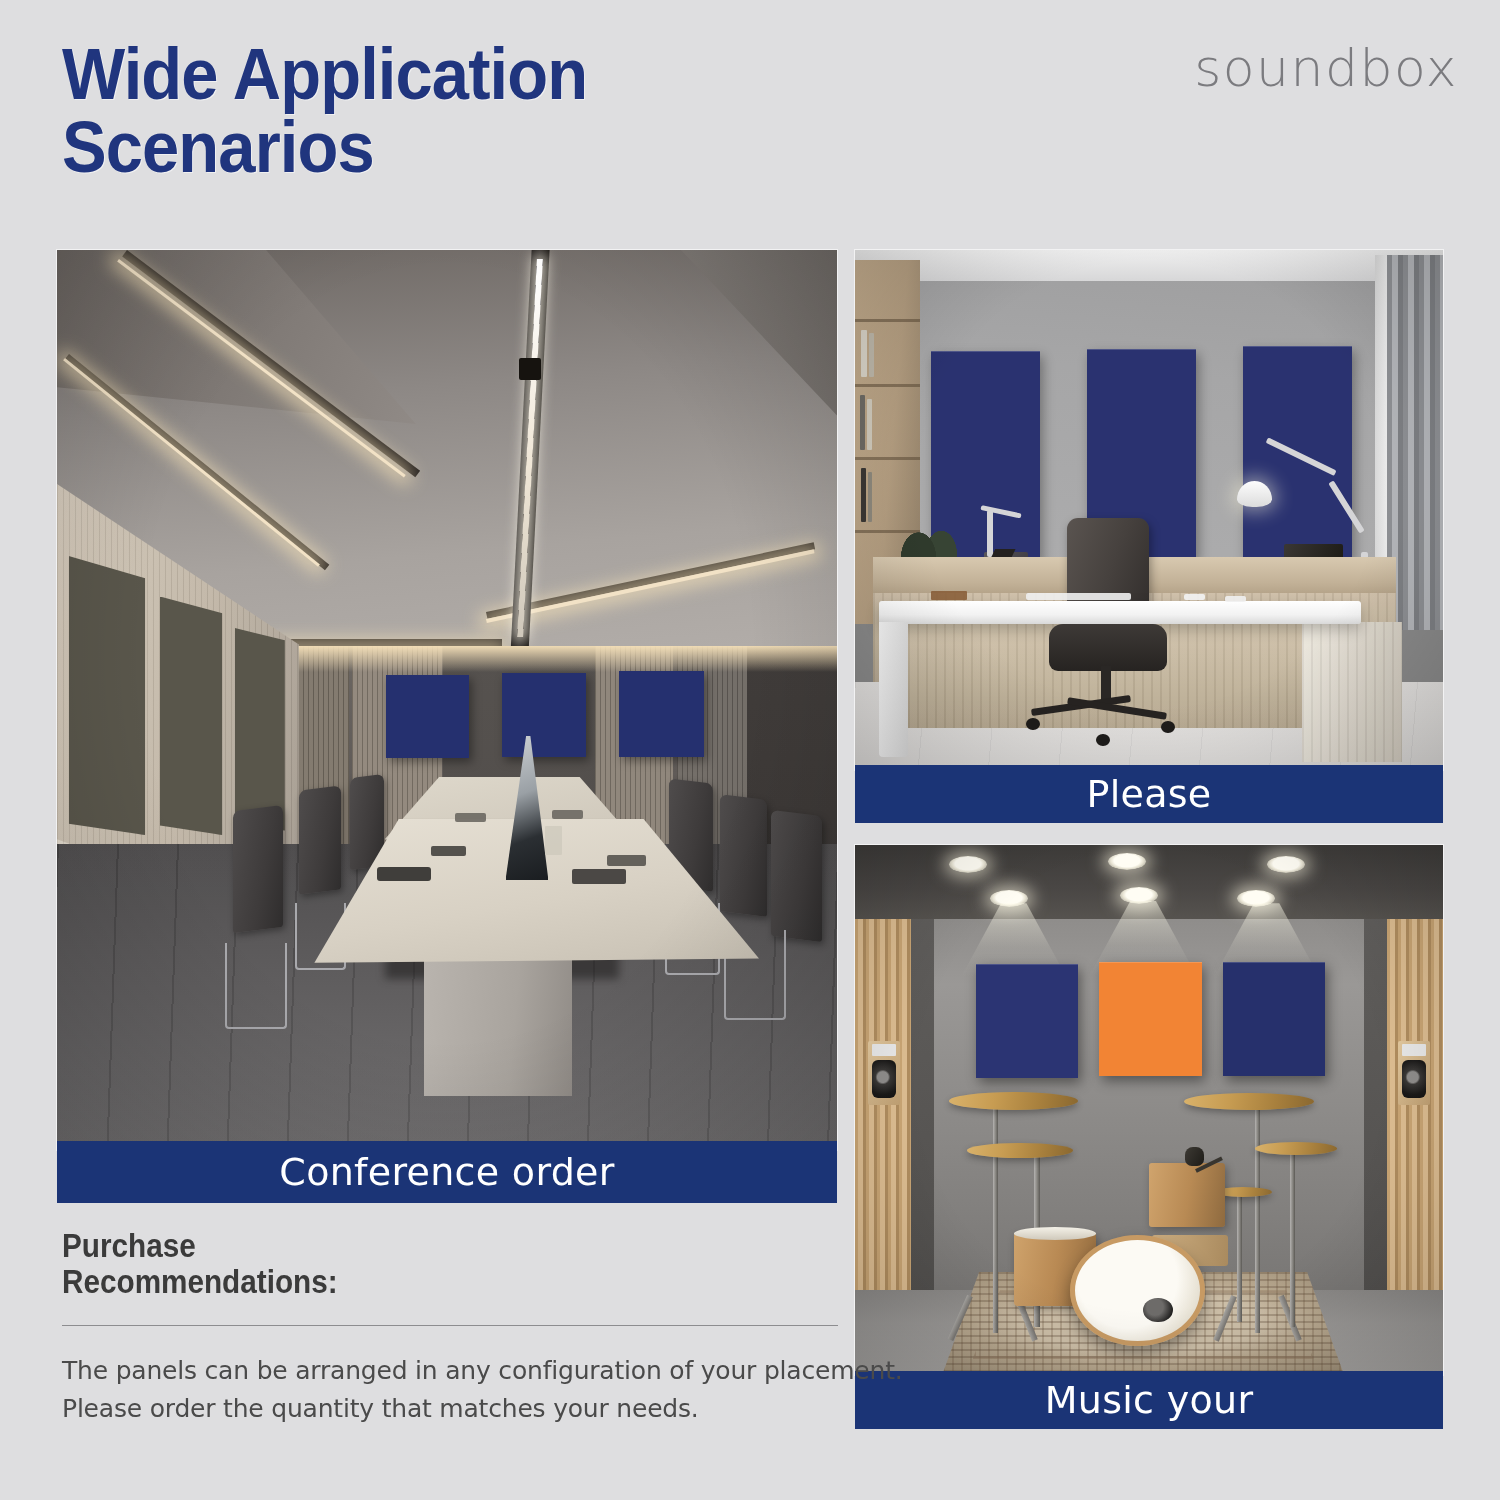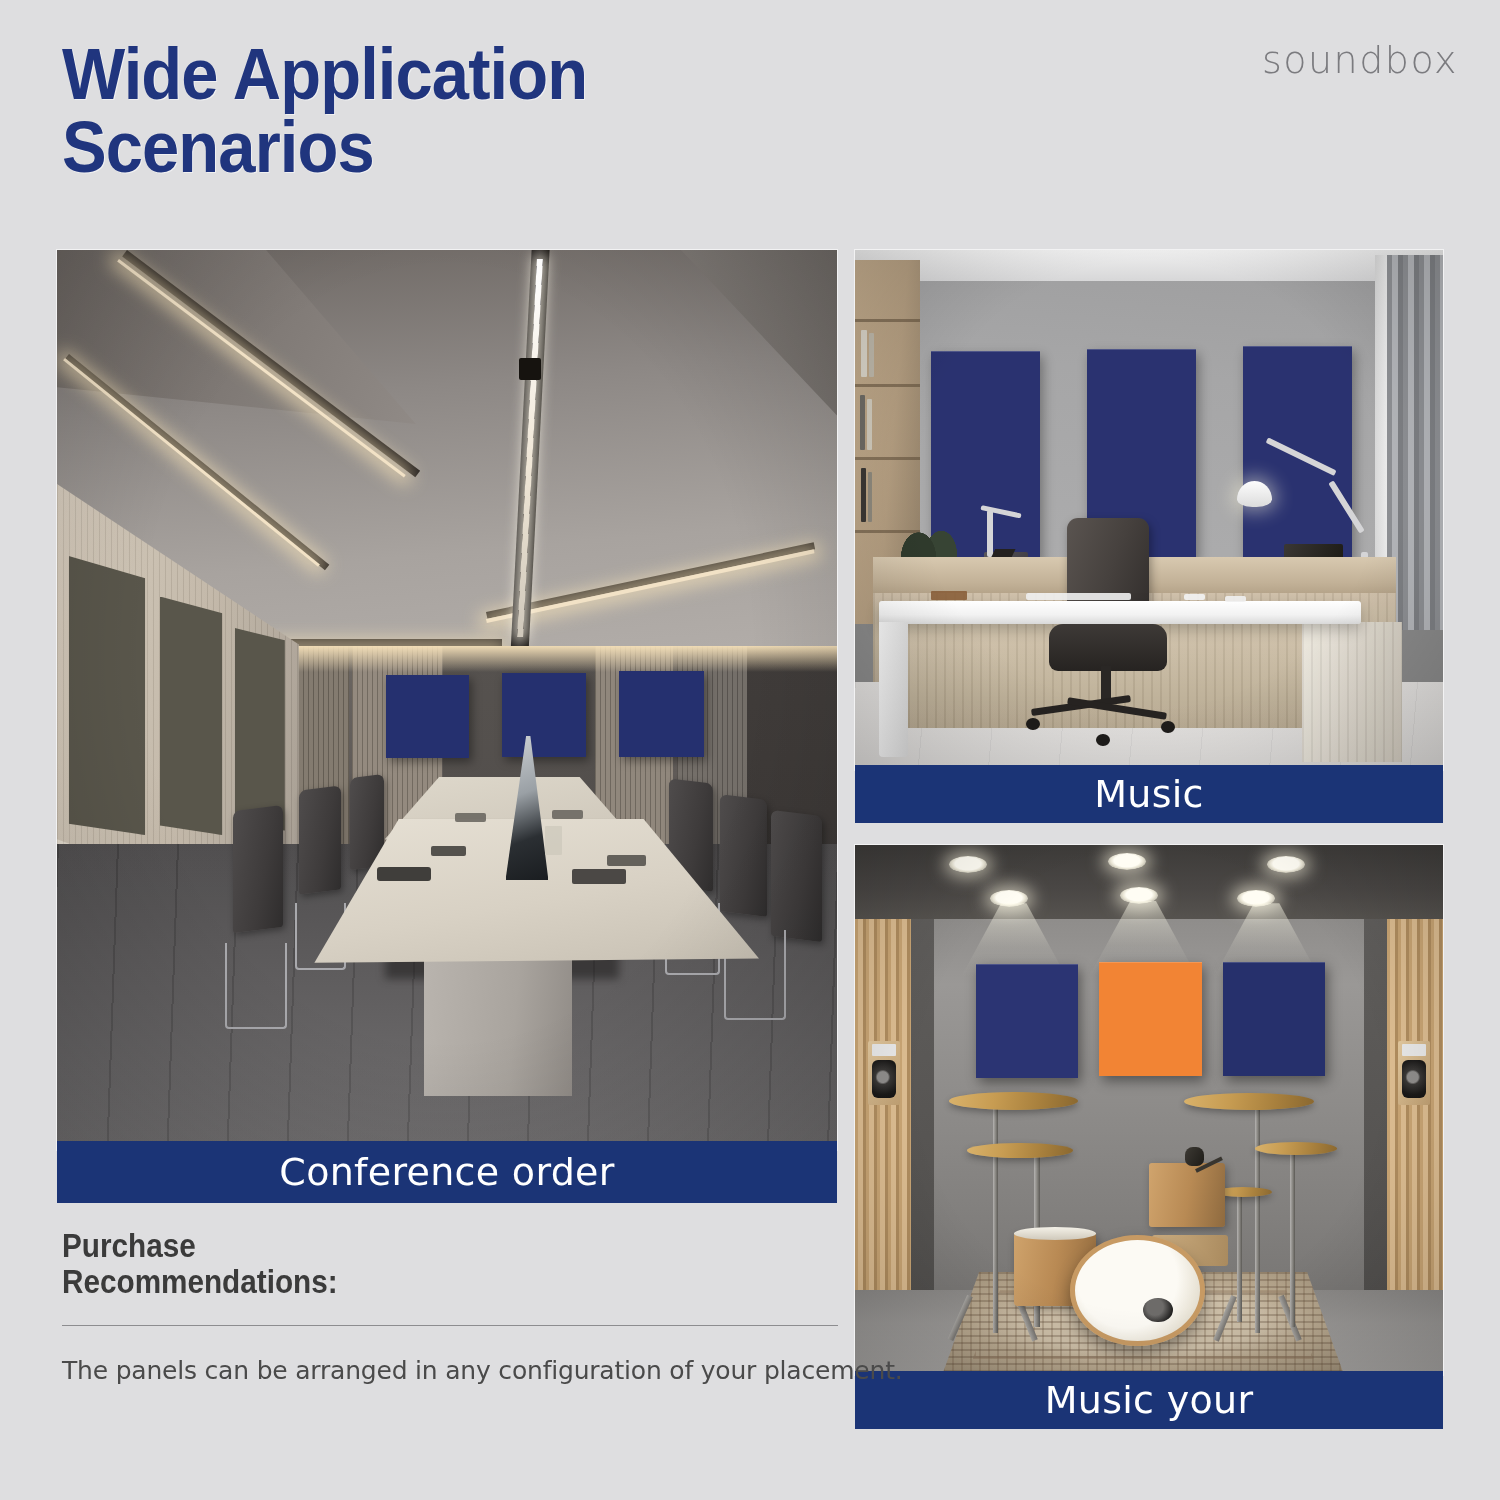--- a/index.html
+++ b/index.html
@@ -29,21 +29,21 @@
     transform: scaleX(0.93);
     transform-origin: left top;
     text-shadow: 1px 1px 0 rgba(255,255,255,.55);
   }
   #page-title .ln { display: block; white-space: nowrap; }
 
   #brand-logo {
     position: absolute;
     right: 42px; top: 38px;
     color: #7b7b7f;
-    font-size: 38px;
+    font-size: 52px;
     font-weight: 300;
     letter-spacing: 1.5px;
     font-family: "DejaVu Sans", sans-serif;
   }
 
   
   .photo {
     position: absolute;
     overflow: hidden;
     background: #8a8a8a;
@@ -696,21 +696,21 @@
     <div id="office-chair-post"></div>
     <div class="office-chair-arm" style="left:30%;top:87%;width:17%;height:1.4%;transform:rotate(-8deg);"></div>
     <div class="office-chair-arm" style="left:36%;top:87.5%;width:17%;height:1.4%;transform:rotate(9deg);"></div>
     <div class="office-chair-caster" style="left:29%;top:90%;"></div>
     <div class="office-chair-caster" style="left:52%;top:90.5%;"></div>
     <div class="office-chair-caster" style="left:41%;top:93%;"></div>
 
     <div class="vignette"></div>
   </div>
 </div>
-<div class="caption-bar" id="office-caption">Music</div>
+<div class="caption-bar" id="office-caption">Please</div>
 
 <div class="photo" id="music-photo">
   <div class="scene">
     <div id="music-backwall"></div>
     <div class="music-sidewall-inner" id="music-inner-l"></div>
     <div class="music-sidewall-inner" id="music-inner-r"></div>
     <div class="music-sidewall" id="music-wall-l"></div>
     <div class="music-sidewall" id="music-wall-r"></div>
 
     <div id="music-ceiling"></div>
@@ -772,14 +772,15 @@
 <div class="caption-bar" id="music-caption">Music your</div>
 
 <div id="purchase-block">
   <div id="purchase-heading">
     <span class="ln">Purchase</span>
     <span class="ln">Recommendations:</span>
   </div>
   <div id="purchase-divider"></div>
   <div id="purchase-body">
     <span class="ln">The panels can be arranged in any configuration of your placement.</span>
+    <span class="ln">Please order the quantity that matches your needs.</span>
   </div>
 </div>
 
 </body></html>

